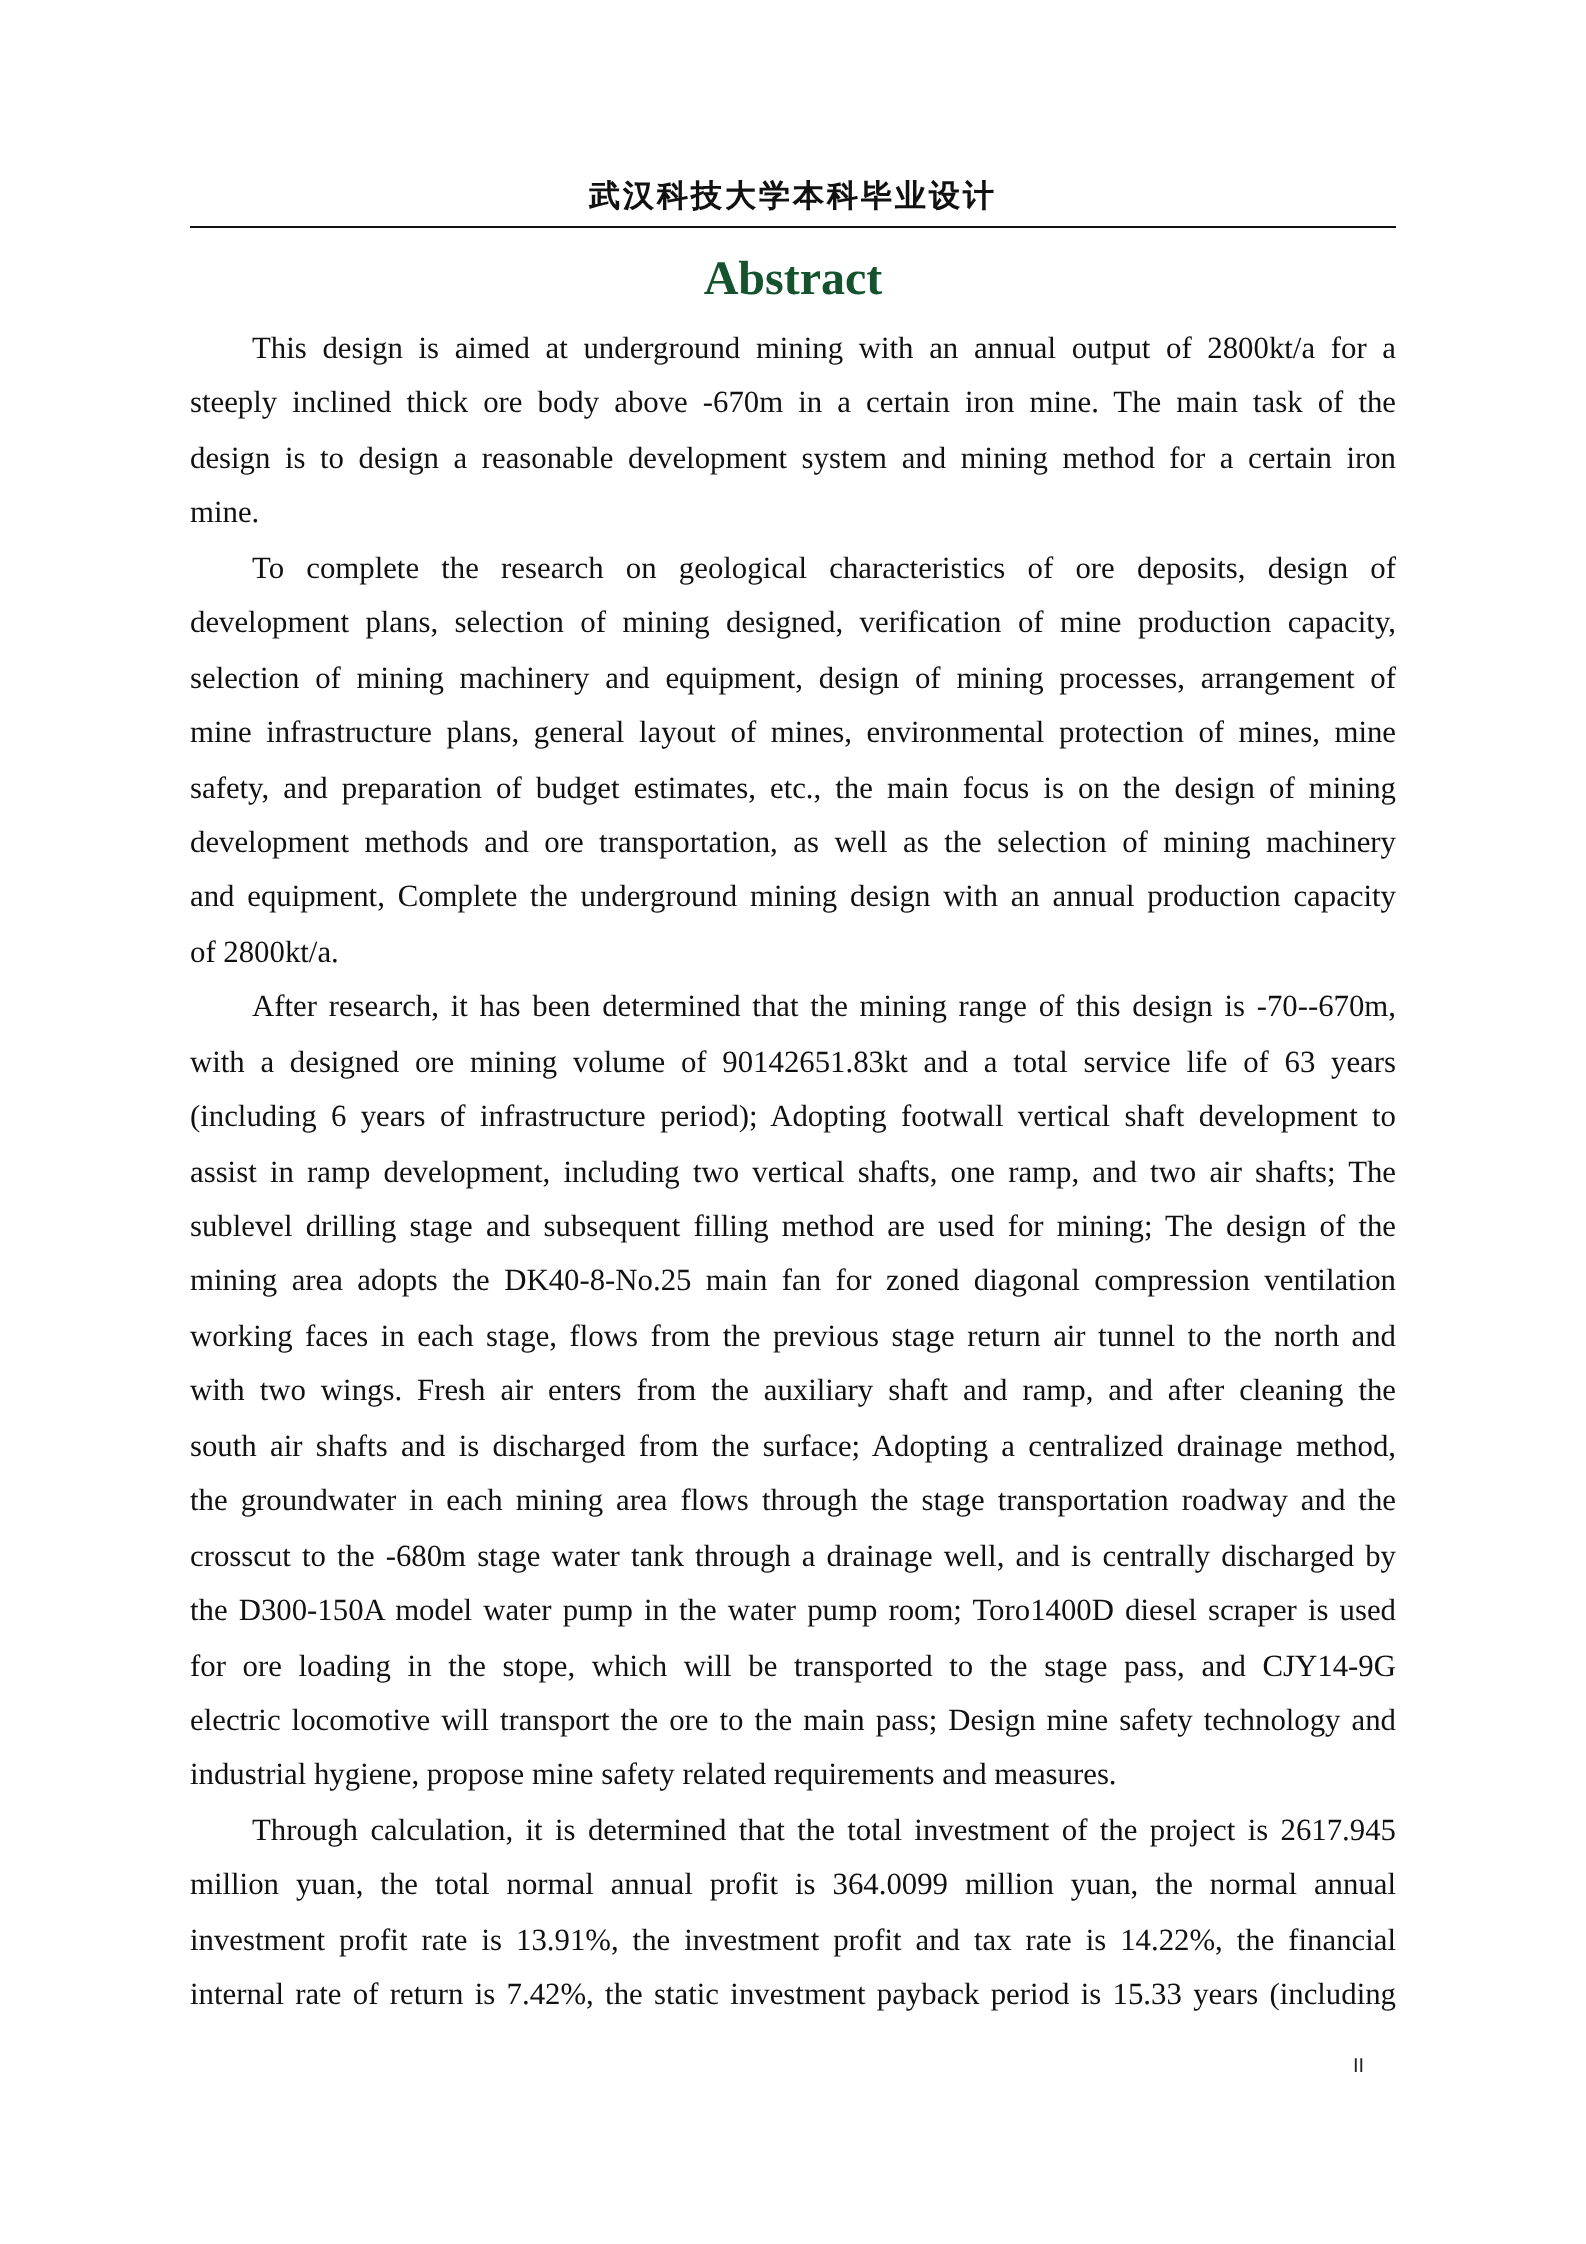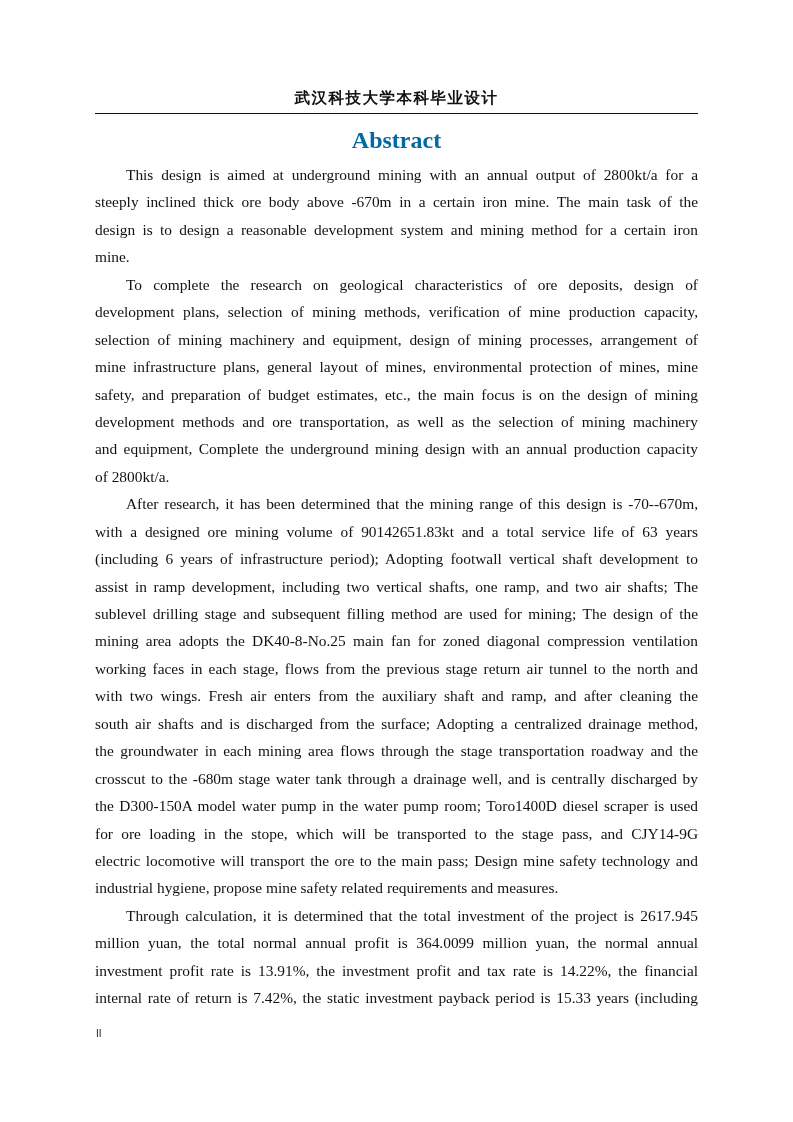--- a/index.html
+++ b/index.html
@@ -3,46 +3,46 @@
 <meta charset="utf-8">
 <style>
   html, body { margin: 0; padding: 0; background: #ffffff; }
   body { width: 793px; height: 1122px; position: relative; overflow: hidden;
          font-family: "Liberation Serif", "DejaVu Serif", serif; color: #111; }
   .page { position: absolute; left: 0; top: 0; width: 793px; height: 876px; background: #fff; }
   .running-header { position: absolute; top: 88px; left: 95px; width: 603px; text-align: center;
          font-family: "DejaVu Sans", sans-serif; font-weight: bold; font-size: 15.5px; letter-spacing: 1.5px; color: #111; }
   .header-rule { position: absolute; top: 113px; left: 95px; width: 603px; height: 0; border-top: 1.3px solid #111; }
   .title { position: absolute; top: 127px; left: 95px; width: 603px; text-align: center;
-         font-family: "Liberation Serif", serif; font-weight: bold; font-size: 24px; color: #0369a1; }
+         font-family: "Liberation Serif", serif; font-weight: bold; font-size: 24px; color: #14532d; }
   .body { position: absolute; top: 161px; left: 95px; width: 603px; }
   .line { height: 27.45px; line-height: 27.45px; font-size: 15.4px; white-space: nowrap;
          text-align: justify; text-align-last: justify; overflow: hidden; }
   .line.last { text-align-last: left; }
   .line.indent { padding-left: 31px; }
-  .page-number { position: absolute; top: 1028px; left: 96px; width: 603px; text-align: left;
+  .page-number { position: absolute; top: 1028px; left: 79px; width: 603px; text-align: right;
          font-family: "Liberation Sans", sans-serif; font-size: 10px; color: #222; }
 </style>
 </head>
 <body>
 
 <div class="page">
   <div class="running-header">武汉科技大学本科毕业设计</div>
   <div class="header-rule"></div>
   <div class="title">Abstract</div>
   <div class="body" id="body">
       <div>
         <div class="line indent">This design is aimed at underground mining with an annual output of 2800kt/a for a</div>
         <div class="line">steeply inclined thick ore body above -670m in a certain iron mine. The main task of the</div>
         <div class="line">design is to design a reasonable development system and mining method for a certain iron</div>
         <div class="line last">mine.</div>
       </div>
       <div>
         <div class="line indent">To complete the research on geological characteristics of ore deposits, design of</div>
-        <div class="line">development plans, selection of mining methods, verification of mine production capacity,</div>
+        <div class="line">development plans, selection of mining designed, verification of mine production capacity,</div>
         <div class="line">selection of mining machinery and equipment, design of mining processes, arrangement of</div>
         <div class="line">mine infrastructure plans, general layout of mines, environmental protection of mines, mine</div>
         <div class="line">safety, and preparation of budget estimates, etc., the main focus is on the design of mining</div>
         <div class="line">development methods and ore transportation, as well as the selection of mining machinery</div>
         <div class="line">and equipment, Complete the underground mining design with an annual production capacity</div>
         <div class="line last">of 2800kt/a.</div>
       </div>
       <div>
         <div class="line indent">After research, it has been determined that the mining range of this design is -70--670m,</div>
         <div class="line">with a designed ore mining volume of 90142651.83kt and a total service life of 63 years</div>

